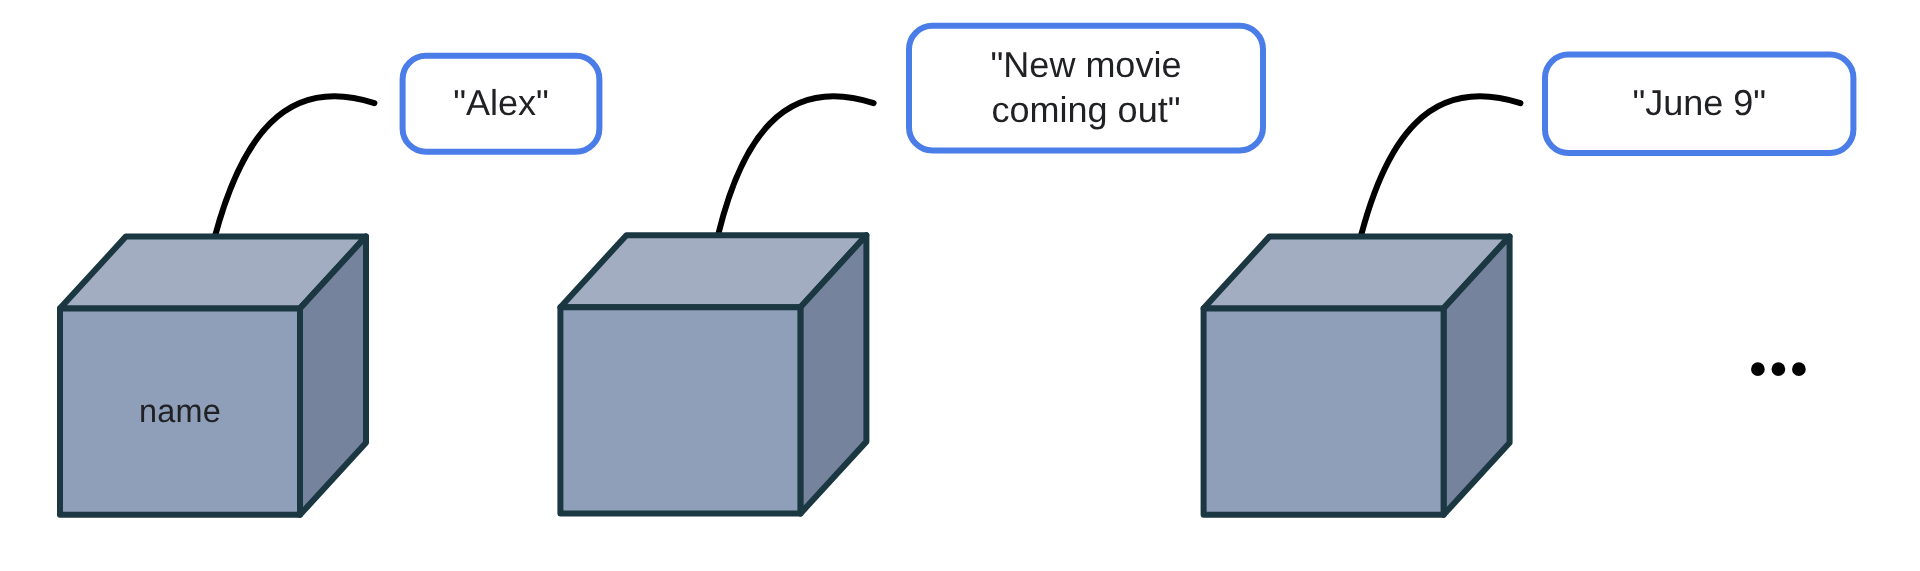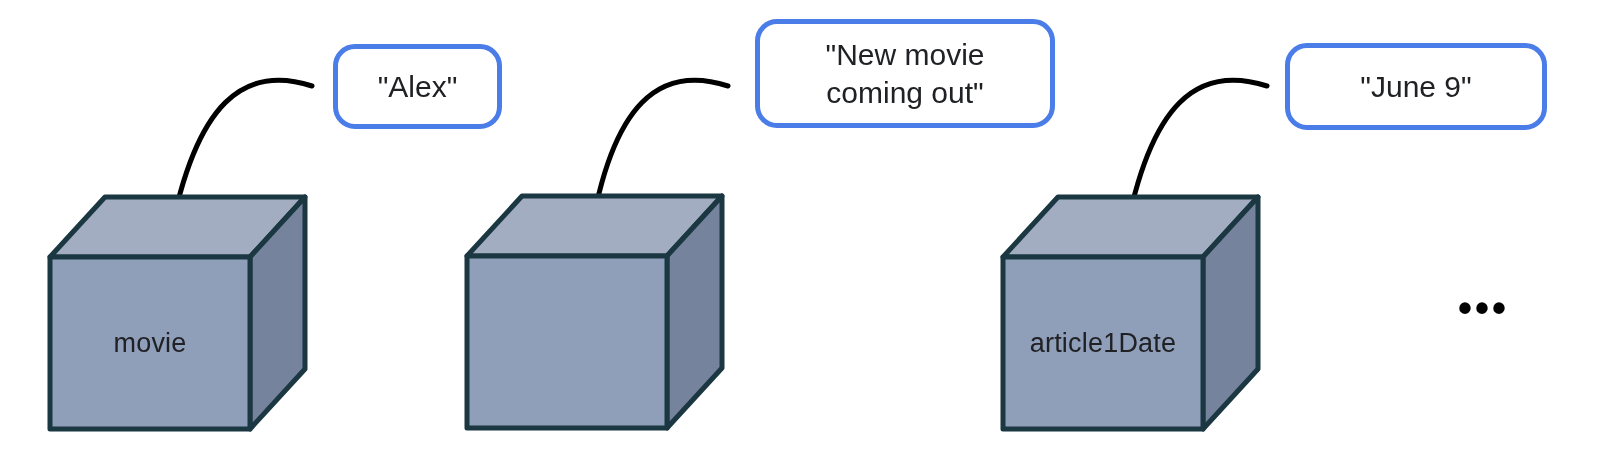--- a/index.html
+++ b/index.html
@@ -80,38 +80,37 @@
     <path class="arrow-path" d="M 728 86 C 660 64, 612 102, 590 238" marker-end="url(#head)"></path>
     <path class="arrow-path" d="M 1267 86 C 1198 64, 1150 102, 1125 238" marker-end="url(#head)"></path>
   </svg>
 
   <div class="cube cube1">
     <svg viewBox="0 0 264 244">
       <polygon class="face face-top" points="4,66 59,6 259,6 204,66"></polygon>
       <polygon class="face face-side" points="204,66 259,6 259,178 204,238"></polygon>
       <polygon class="face face-front" points="4,66 204,66 204,238 4,238"></polygon>
     </svg>
-    <div class="cube-label">movie</div>
+    <div class="cube-label">name</div>
   </div>
 
   <div class="cube cube2">
     <svg viewBox="0 0 264 244">
       <polygon class="face face-top" points="4,66 59,6 259,6 204,66"></polygon>
       <polygon class="face face-side" points="204,66 259,6 259,178 204,238"></polygon>
       <polygon class="face face-front" points="4,66 204,66 204,238 4,238"></polygon>
     </svg>
   </div>
 
   <div class="cube cube3">
     <svg viewBox="0 0 264 244">
       <polygon class="face face-top" points="4,66 59,6 259,6 204,66"></polygon>
       <polygon class="face face-side" points="204,66 259,6 259,178 204,238"></polygon>
       <polygon class="face face-front" points="4,66 204,66 204,238 4,238"></polygon>
     </svg>
-    <div class="cube-label">article1Date</div>
   </div>
 
   <div class="bubble bubble1">
     <span>"Alex"</span>
   </div>
   <div class="bubble bubble2">
     <span>"New movie coming out"</span>
   </div>
   <div class="bubble bubble3">
     <span>"June 9"</span>

